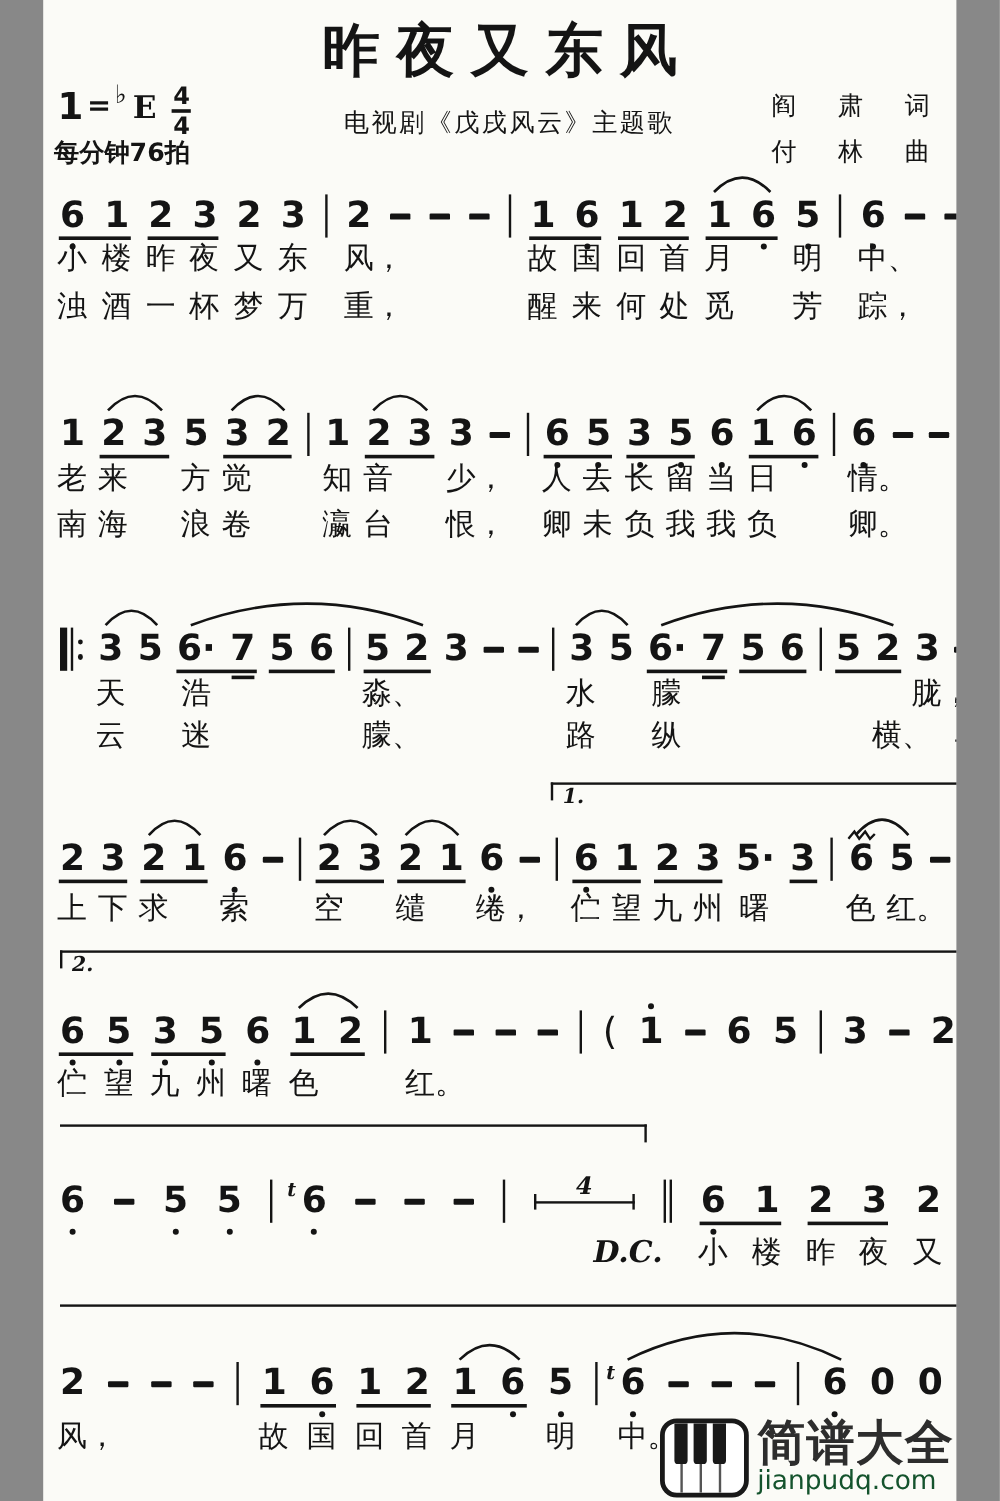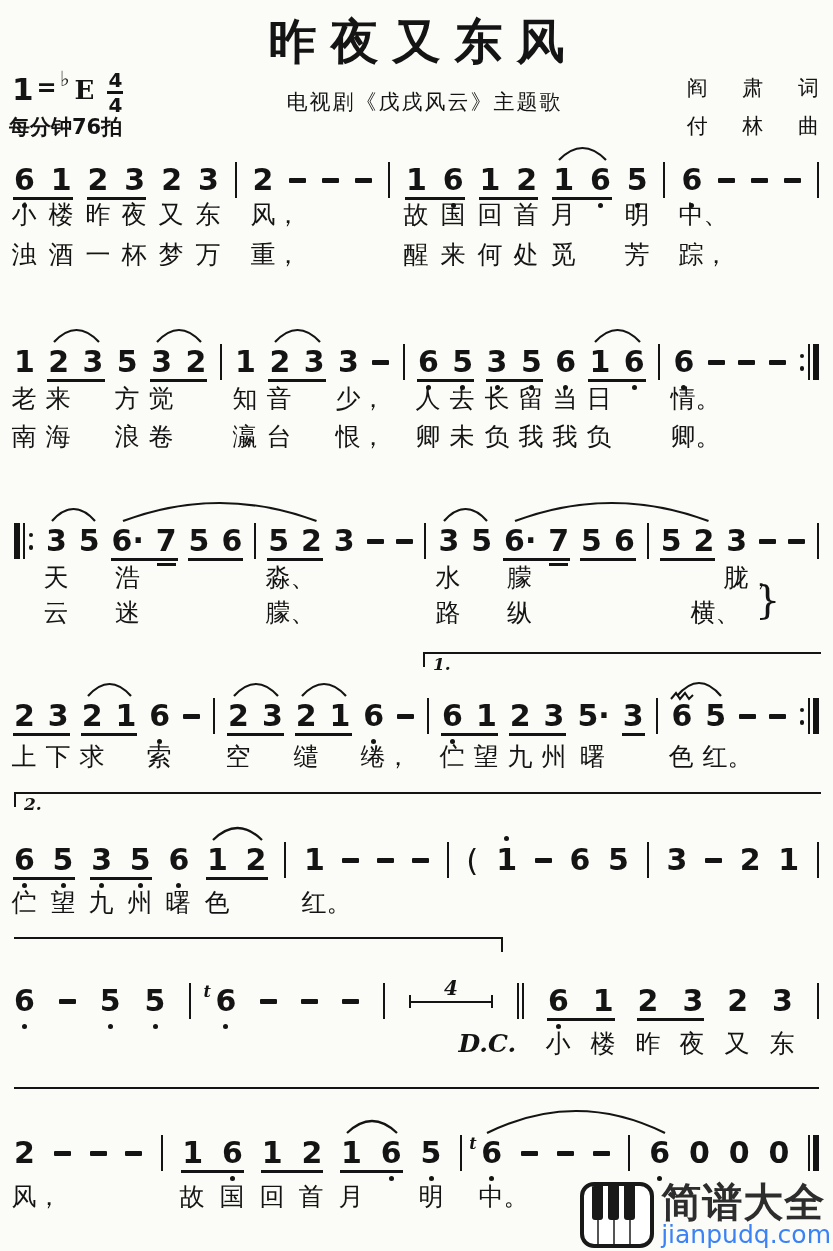--- a/index.html
+++ b/index.html
@@ -1,33 +1,33 @@
 <!DOCTYPE html>
 <html><head>
 <meta charset="utf-8">
 <style>
   html,body{margin:0;padding:0;background:#888;}
-  .page{position:relative;width:833px;height:1251px;margin:0 auto;background:#fbfbf7;
+  .page{position:relative;width:761px;height:1251px;margin:0 auto;background:#fbfbf7;
         font-family:"DejaVu Sans",sans-serif;color:#141414;overflow:hidden;}
   
   .title{position:absolute;top:10px;left:0;width:100%;margin:0;text-align:center;
          font-family:"DejaVu Serif",serif;font-size:48px;font-weight:900;
          letter-spacing:14px;text-indent:14px;}
   .keysig{position:absolute;left:12px;top:72px;display:flex;align-items:flex-start;gap:3px;font-weight:700;}
   .keysig .one{font-size:31px;line-height:34px;}
   .keysig .eq{font-size:24px;line-height:32px;}
   .keysig .flat{font-size:21px;line-height:20px;position:relative;top:-3px;}
   .keysig .letter{font-size:26px;line-height:36px;font-family:"DejaVu Serif",serif;font-weight:700;margin-left:2px;}
   .ts{display:flex;flex-direction:column;align-items:center;margin-left:10px;margin-top:-2px;}
   .ts b{font-size:20px;line-height:20px;}
   .ts i{display:block;width:16px;height:2.5px;background:#141414;margin:1px 0;}
   .tempo{position:absolute;left:9px;top:113px;font-size:21px;font-weight:700;}
   .subtitle{position:absolute;top:88px;left:8px;width:100%;text-align:center;font-size:21px;
             font-family:"DejaVu Serif",serif;letter-spacing:2px;}
-  .credits{position:absolute;right:0;top:74px;text-align:left;font-size:21px;
+  .credits{position:absolute;right:8px;top:74px;text-align:left;font-size:21px;
            font-family:"DejaVu Serif",serif;}
   .credits div{letter-spacing:14px;margin-bottom:10px;white-space:nowrap;}
   
   .system{position:absolute;left:14px;width:805px;}
   .notes-row{position:absolute;left:0;width:100%;display:flex;
              justify-content:space-between;align-items:flex-start;}
   .tok{position:relative;display:inline-block;height:32px;line-height:32px;
        font-size:30px;font-weight:700;white-space:nowrap;}
   .tok.paren{font-size:31px;font-weight:400;}
   .dash .dashbar{display:block;width:17px;height:4.5px;background:#141414;margin-top:14px;border-radius:1px;}
@@ -61,21 +61,21 @@
   .lyrow span.it{font-style:italic;font-weight:700;}
   .brace{position:absolute;font-size:40px;line-height:40px;font-family:"DejaVu Serif",serif;}
   
   .watermark{position:absolute;right:2px;bottom:3px;display:flex;align-items:center;gap:7px;z-index:5;}
   .pkeys{width:66px;height:58px;border:4.5px solid #191919;border-radius:14px;background:#fff;
          position:relative;overflow:hidden;}
   .pkeys .bk{position:absolute;top:0;width:11px;height:34px;background:#191919;border-radius:0 0 3px 3px;}
   .pkeys .wl{position:absolute;top:34px;width:2px;height:24px;background:#555;}
   .wm-text{display:flex;flex-direction:column;align-items:flex-start;}
   .wm-text .cn{font-size:40px;font-weight:700;color:#2d2d2d;line-height:1.0;letter-spacing:1px;}
-  .wm-text .en{font-size:25px;color:#3b82f6;line-height:1.05;font-family:"DejaVu Sans",sans-serif;}
+  .wm-text .en{font-size:22px;color:#14532d;line-height:1.05;font-family:"DejaVu Sans",sans-serif;}
 </style>
 </head>
 <body>
 
 <div class="page">
 
   <h1 class="title">昨夜又东风</h1>
 
   <div class="keysig">
     <span class="one">1</span>

